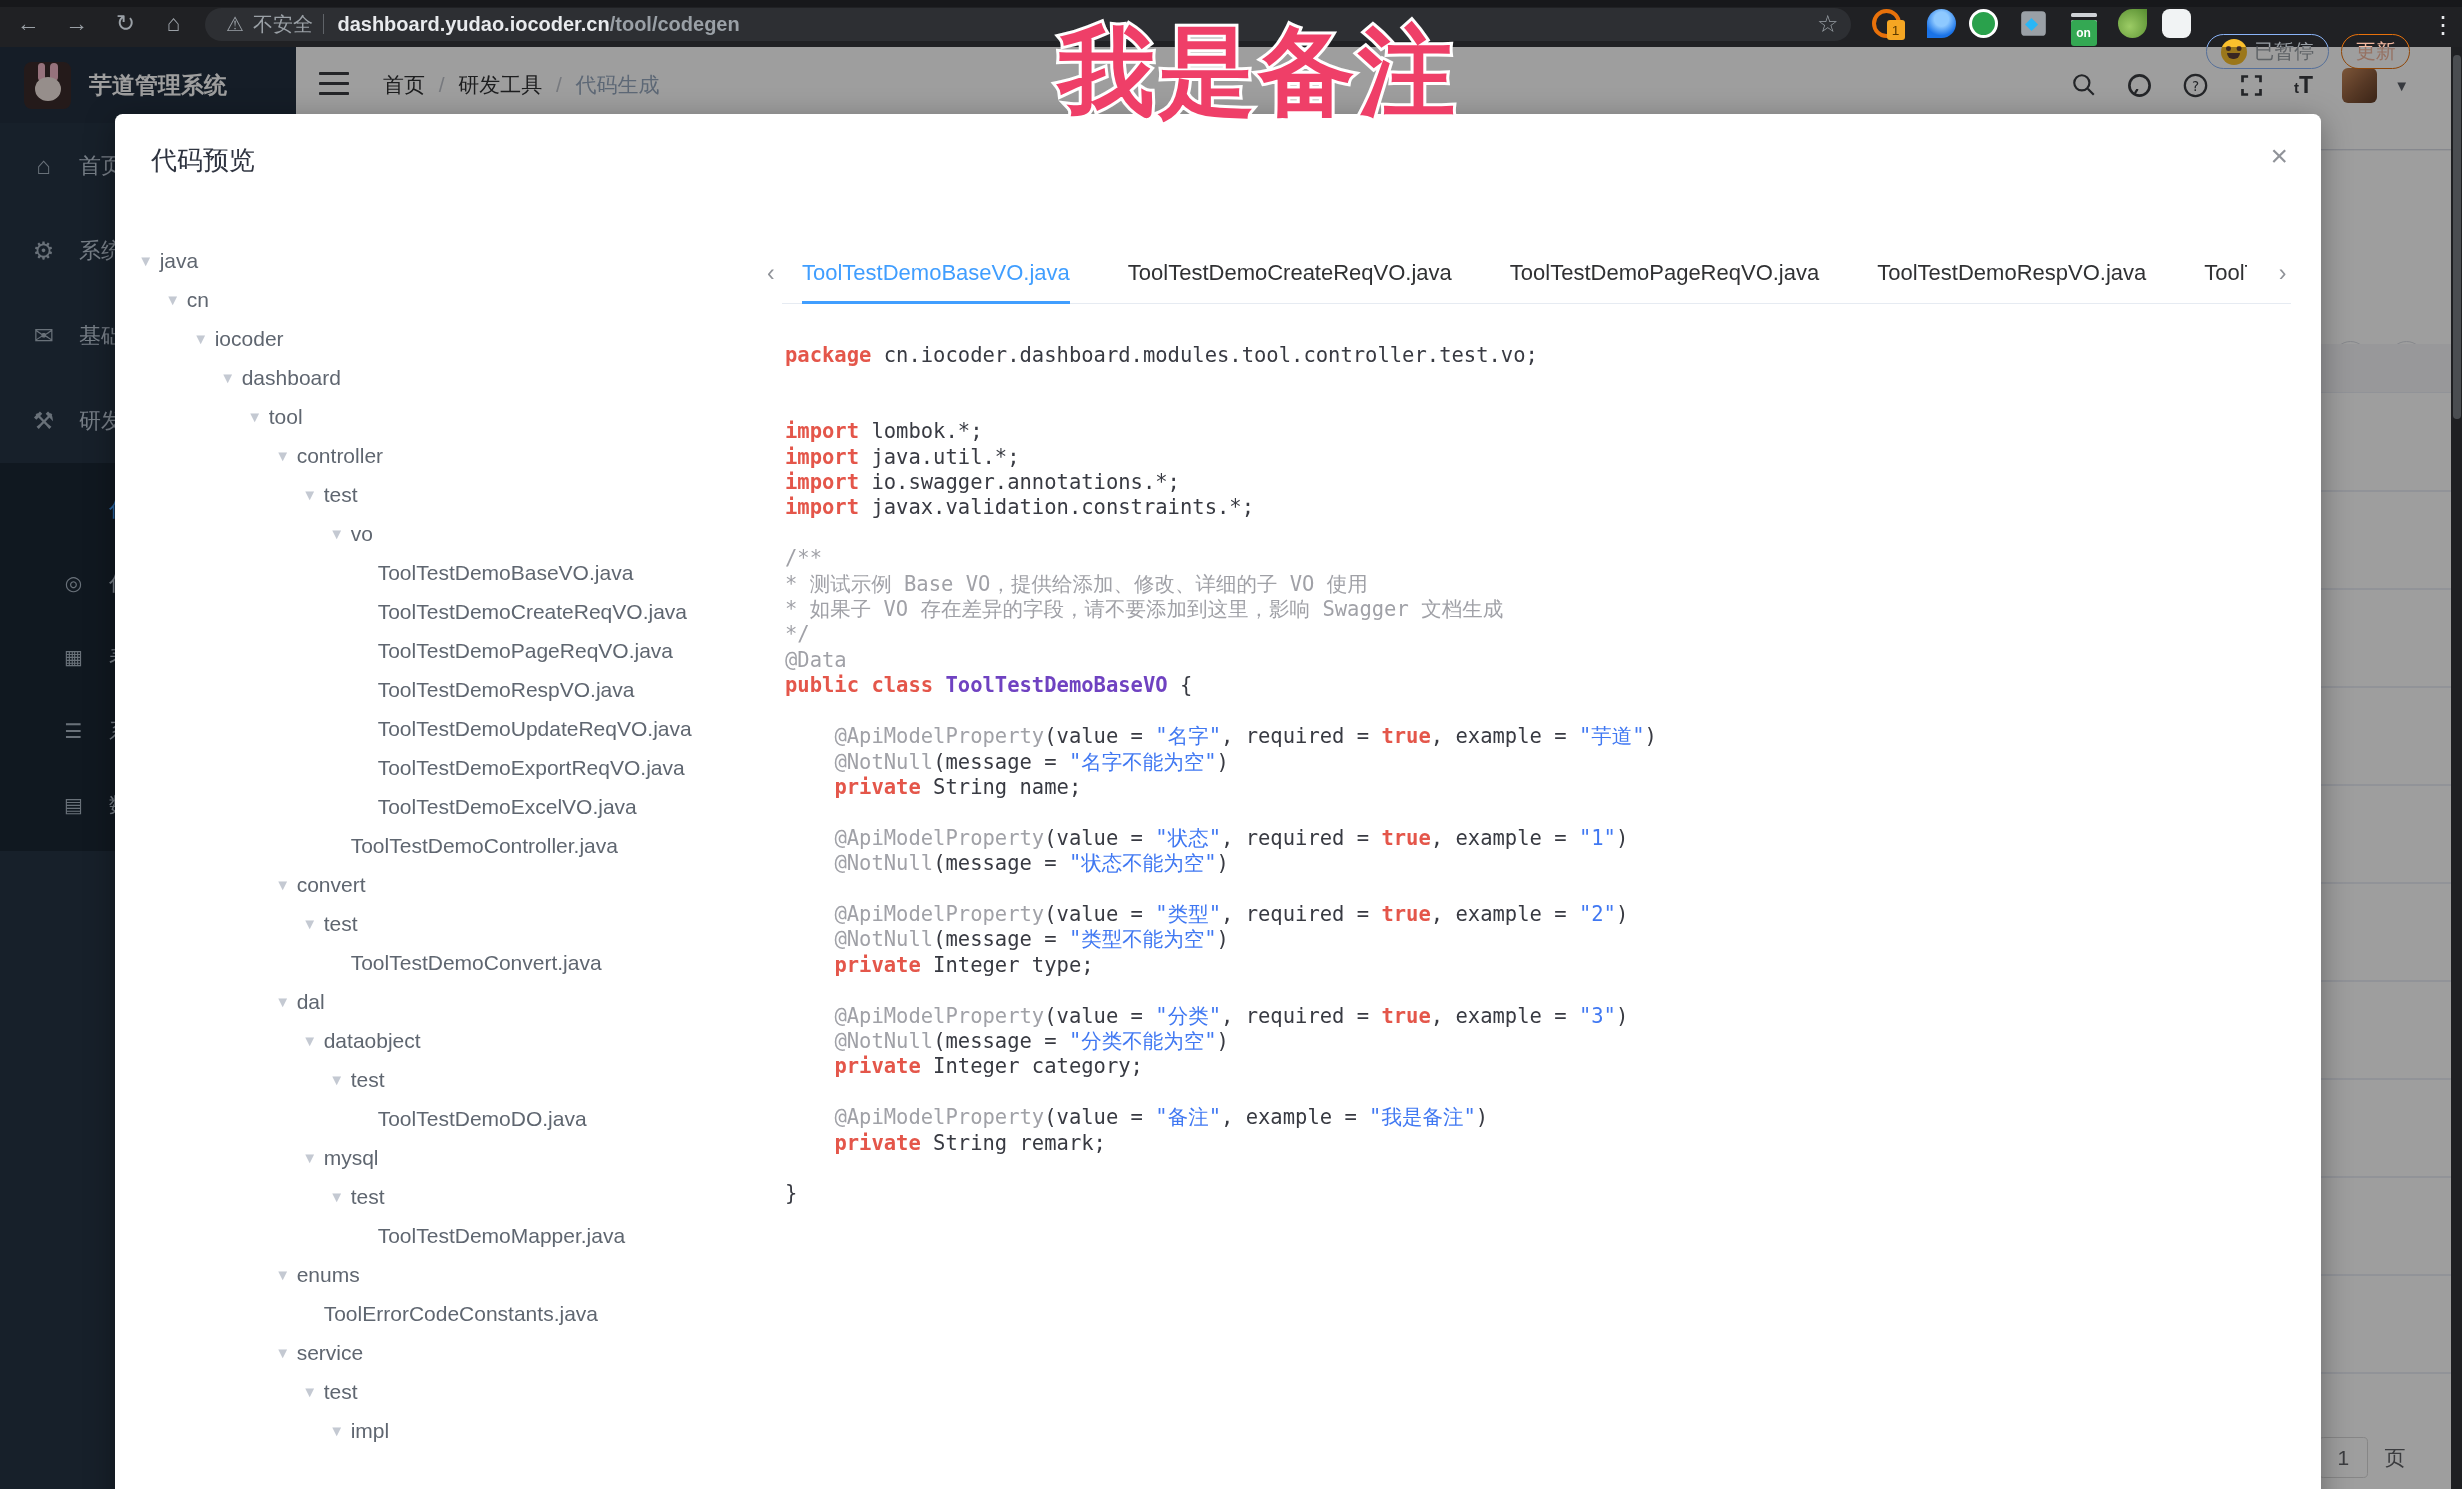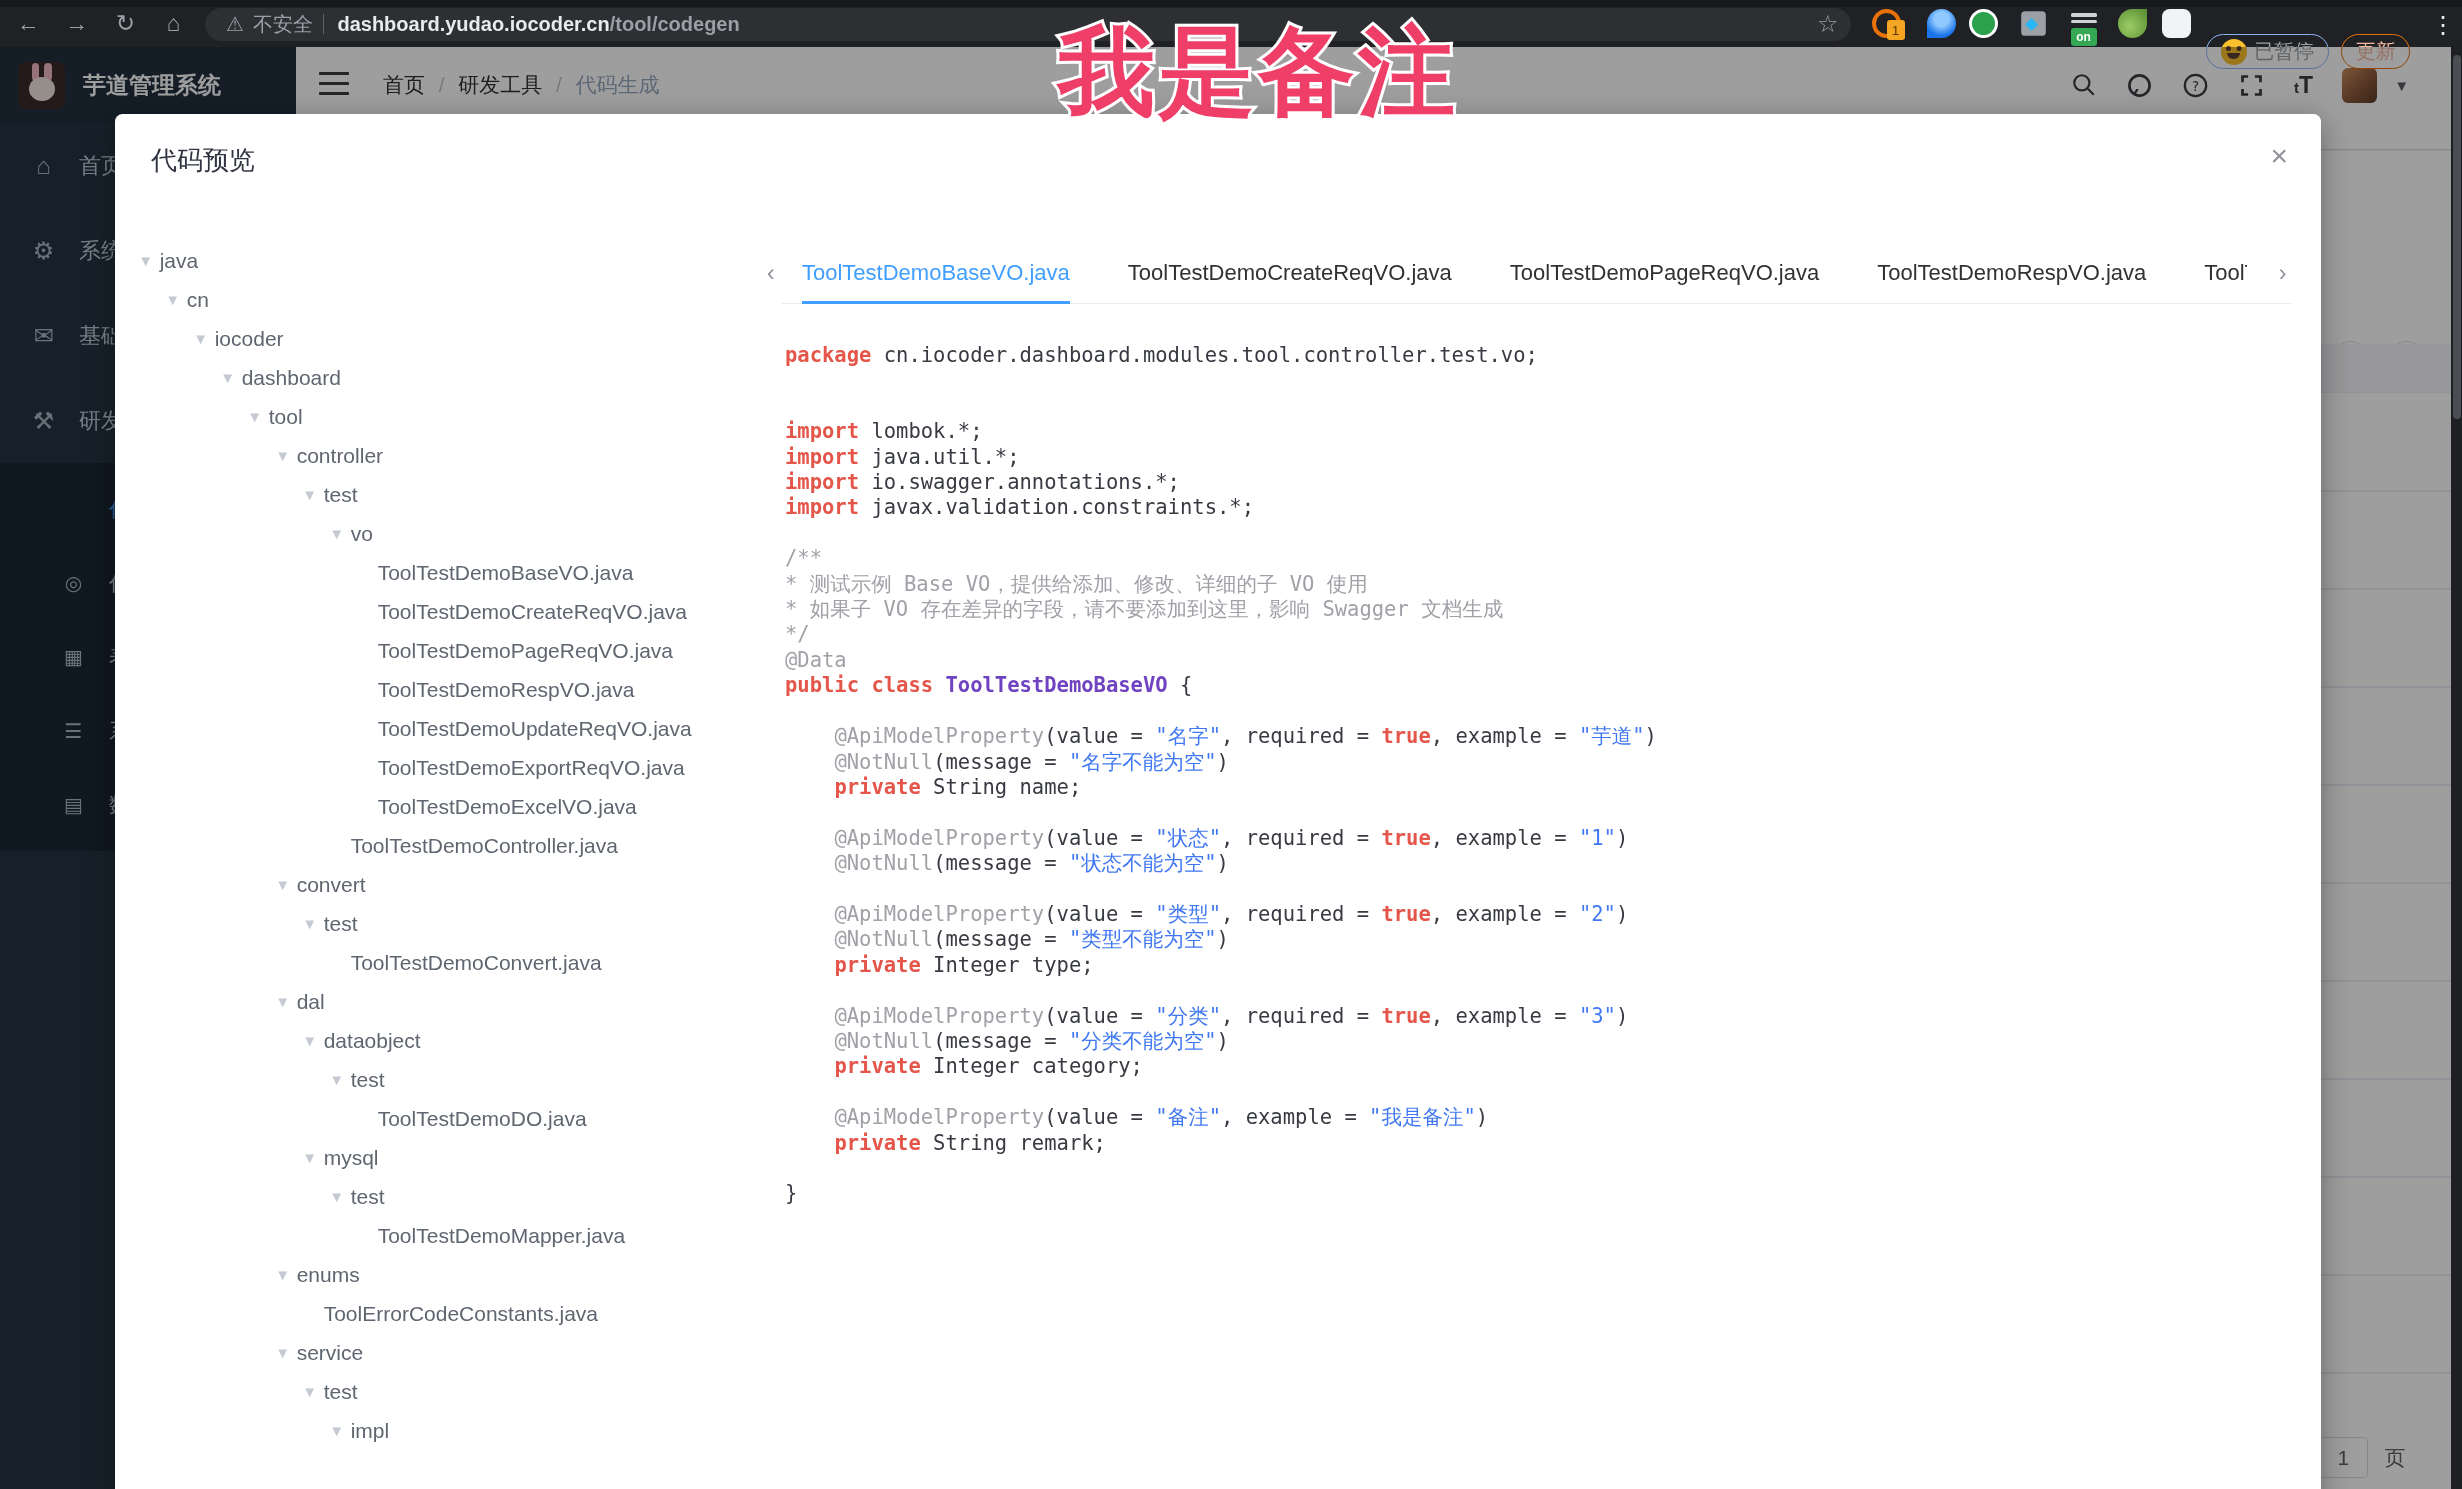--- a/index.html
+++ b/index.html
@@ -46,21 +46,21 @@
   #header-icons { position:absolute; right:53px; top:0; height:76px; display:flex; align-items:center; gap:29px; }
   #header-icons svg { display:block; }
   .tT { font-size:23px; color:#3a3d42; font-weight:bold; }
   .tT small { font-size:15px; }
   #hdr-avatar { width:35px; height:35px; border-radius:6px;
     background:linear-gradient(135deg,#c98a5b 0%,#8a5a3b 55%,#5f3b26 100%); }
   #hdr-caret { color:#5a5e66; font-size:15px; margin-left:-12px; }
 
   
   #sidebar { position:absolute; left:0; top:0; width:296px; height:1443px; background:#263445; }
-  #logo-block { height:76px; background:#222f3f; display:flex; align-items:center; padding-left:18px; gap:18px; }
+  #logo-block { height:76px; background:#222f3f; display:flex; align-items:center; padding-left:24px; gap:18px; }
   #logo-rabbit { width:47px; height:47px; border-radius:7.6px; background:#3b2b2b; position:relative; overflow:hidden; }
   #logo-rabbit .head { position:absolute; left:10.6px; top:15px; width:26px; height:24px; border-radius:50%; background:#f3e6e0; }
   #logo-rabbit .ear { position:absolute; width:7.6px; height:18px; border-radius:4.6px; background:#f3b9c8; top:1.5px; }
   #logo-rabbit .ear.l { left:13.7px; } #logo-rabbit .ear.r { left:26px; }
   #brand-title { color:#ffffff; font-size:23px; font-weight:bold; }
   .side-item { height:85px; display:flex; align-items:center; padding-left:29px; gap:21px;
     color:#bfcbd9; font-size:22px; white-space:nowrap; }
   .side-item .ico { width:29px; font-size:24px; color:#aab7c4; text-align:center; }
   #sub-menu { background:#1b2735; padding:9px 0; }
   #sub-menu .side-item { height:74px; padding-left:59px; font-size:21px; }
@@ -151,21 +151,21 @@
       <span style="position:absolute;right:-7.6px;bottom:-6px;width:18px;height:20px;background:#f5a623;border-radius:3px;color:#5d3a00;font-size:13.7px;display:flex;align-items:center;justify-content:center">1</span>
     </div>
     <div class="ext" style="left:1927px;background:radial-gradient(circle at 50% 35%,#8ec9ff 0 30%,#1a73e8 70%);border-radius:50% 50% 50% 0"></div>
     <div class="ext" style="left:1969px;background:#2aa14c;border:3px solid #ffffff"></div>
     <div class="ext" style="left:2019px;background:#9aa0a6;border-radius:4.6px;transform:scale(.85)">
       <span style="position:absolute;left:4.6px;top:1.5px;color:#29b6f6;font-size:20px">◆</span>
     </div>
     <div class="ext" style="left:2069px;background:transparent;border-radius:3px">
       <span style="display:block;height:3.8px;background:#cfd2d6;margin:3.8px 1.5px 0;border-radius:1.5px"></span>
       <span style="display:block;height:3.8px;background:#cfd2d6;margin:3px 1.5px 0;border-radius:1.5px"></span>
-      <span style="position:absolute;left:1.5px;bottom:-7.6px;width:26px;height:18px;background:#34a853;border-radius:3px;color:#fff;font-size:12px;font-weight:bold;display:flex;align-items:center;justify-content:center">on</span>
+      <span style="position:absolute;left:1.5px;bottom:-7.6px;width:26px;height:26px;background:#34a853;border-radius:3px;color:#fff;font-size:12px;font-weight:bold;display:flex;align-items:center;justify-content:center">on</span>
     </div>
     <div class="ext" style="left:2118px;background:radial-gradient(circle at 40% 60%,#9ccc65,#558b2f);border-radius:50% 0 50% 50%"></div>
     <div class="ext" style="left:2162px;background:#f1f3f4;border-radius:7.6px"></div>
     <div id="paused-chip" class="chip">
       <span class="face"></span>
       <span>已暂停</span>
     </div>
     <div id="update-chip" class="chip">
       <span>更新</span>
     </div>

